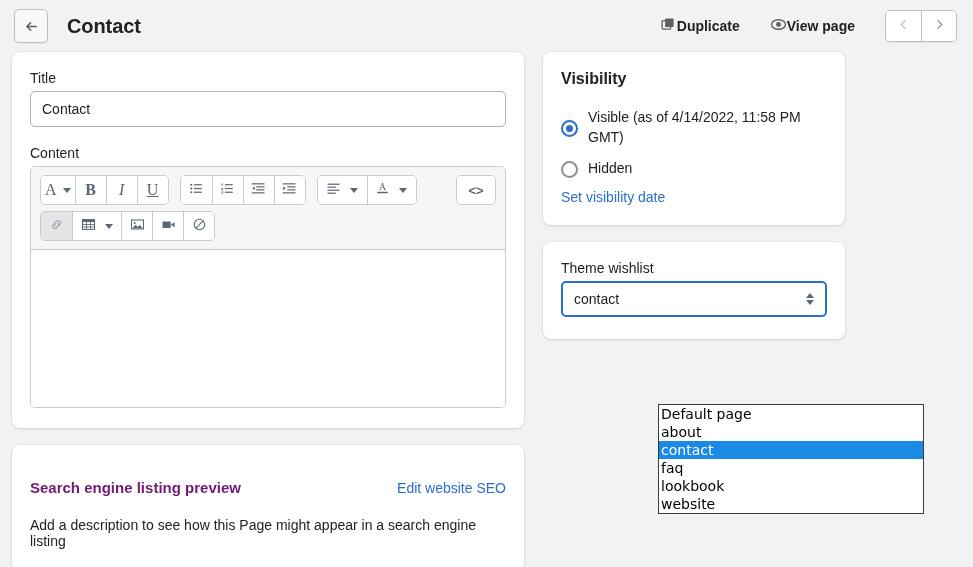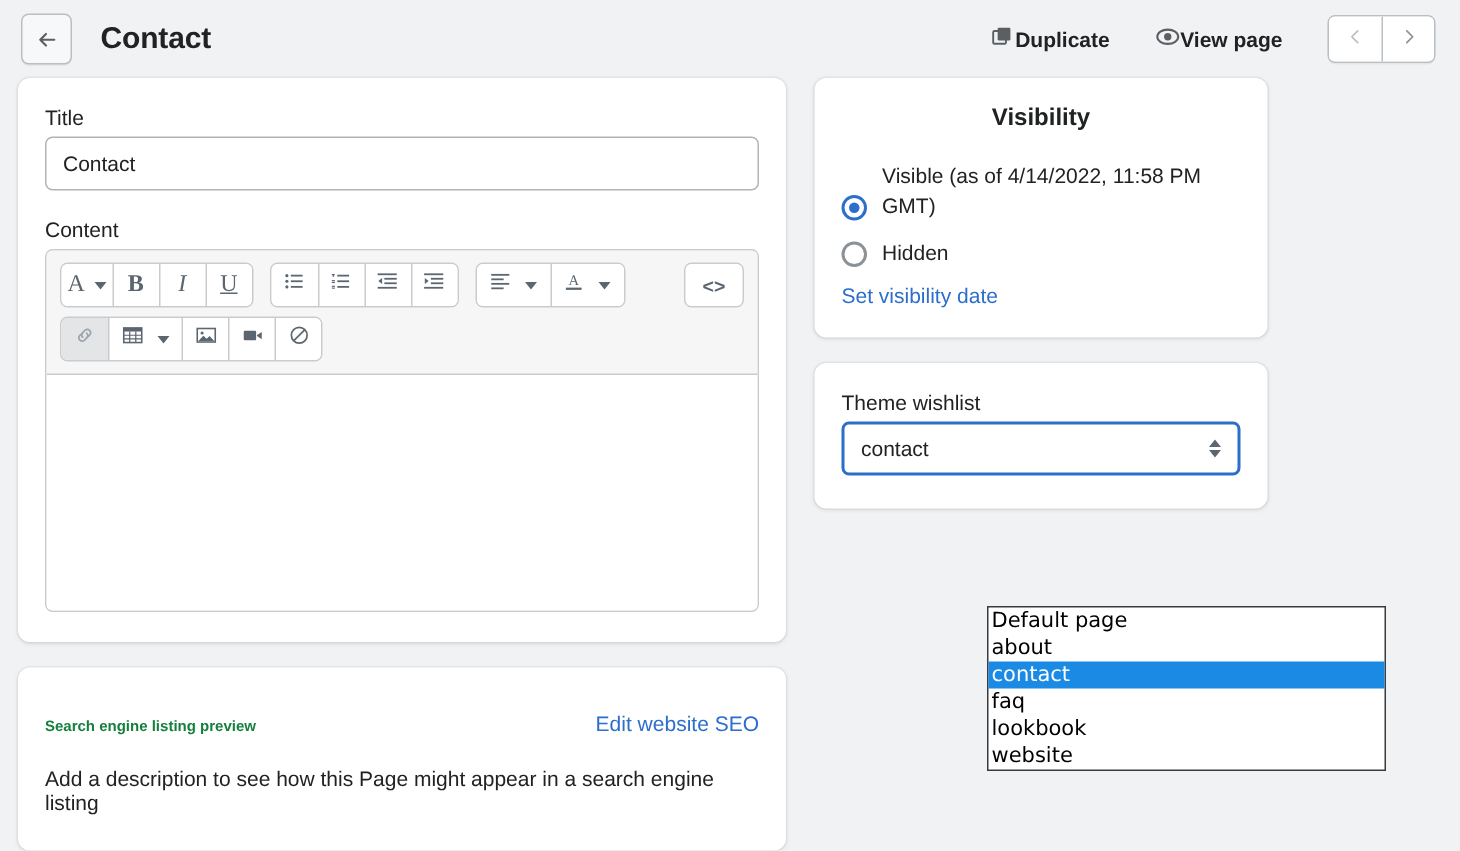--- a/index.html
+++ b/index.html
@@ -176,48 +176,47 @@
     background: #fff;
   }
 
   
   .seo-head {
     display: flex;
     align-items: baseline;
     justify-content: space-between;
   }
   .seo-title {
-    font-size: 10px;
+    font-size: 15px;
     font-weight: 600;
-    color: #15803d;
+    color: #701a75;
     margin-top: 12px;
   }
   .link {
     color: #2c6ecb;
     font-size: 14px;
     text-decoration: none;
     cursor: pointer;
   }
   .seo-desc {
     margin-top: 21px;
     font-size: 14px;
     color: #202223;
   }
 
   
   .side-title {
     font-size: 16px;
     font-weight: 600;
     color: #202223;
     margin-bottom: 19px;
-    text-align: center;
   }
   .radio-row {
     display: flex;
-    align-items: flex-end;
+    align-items: center;
     gap: 10px;
     margin-bottom: 11px;
   }
   .radio {
     width: 17px; height: 17px;
     border-radius: 50%;
     border: 2px solid #8c9196;
     background: #fff;
     box-sizing: border-box;
     flex: none;

